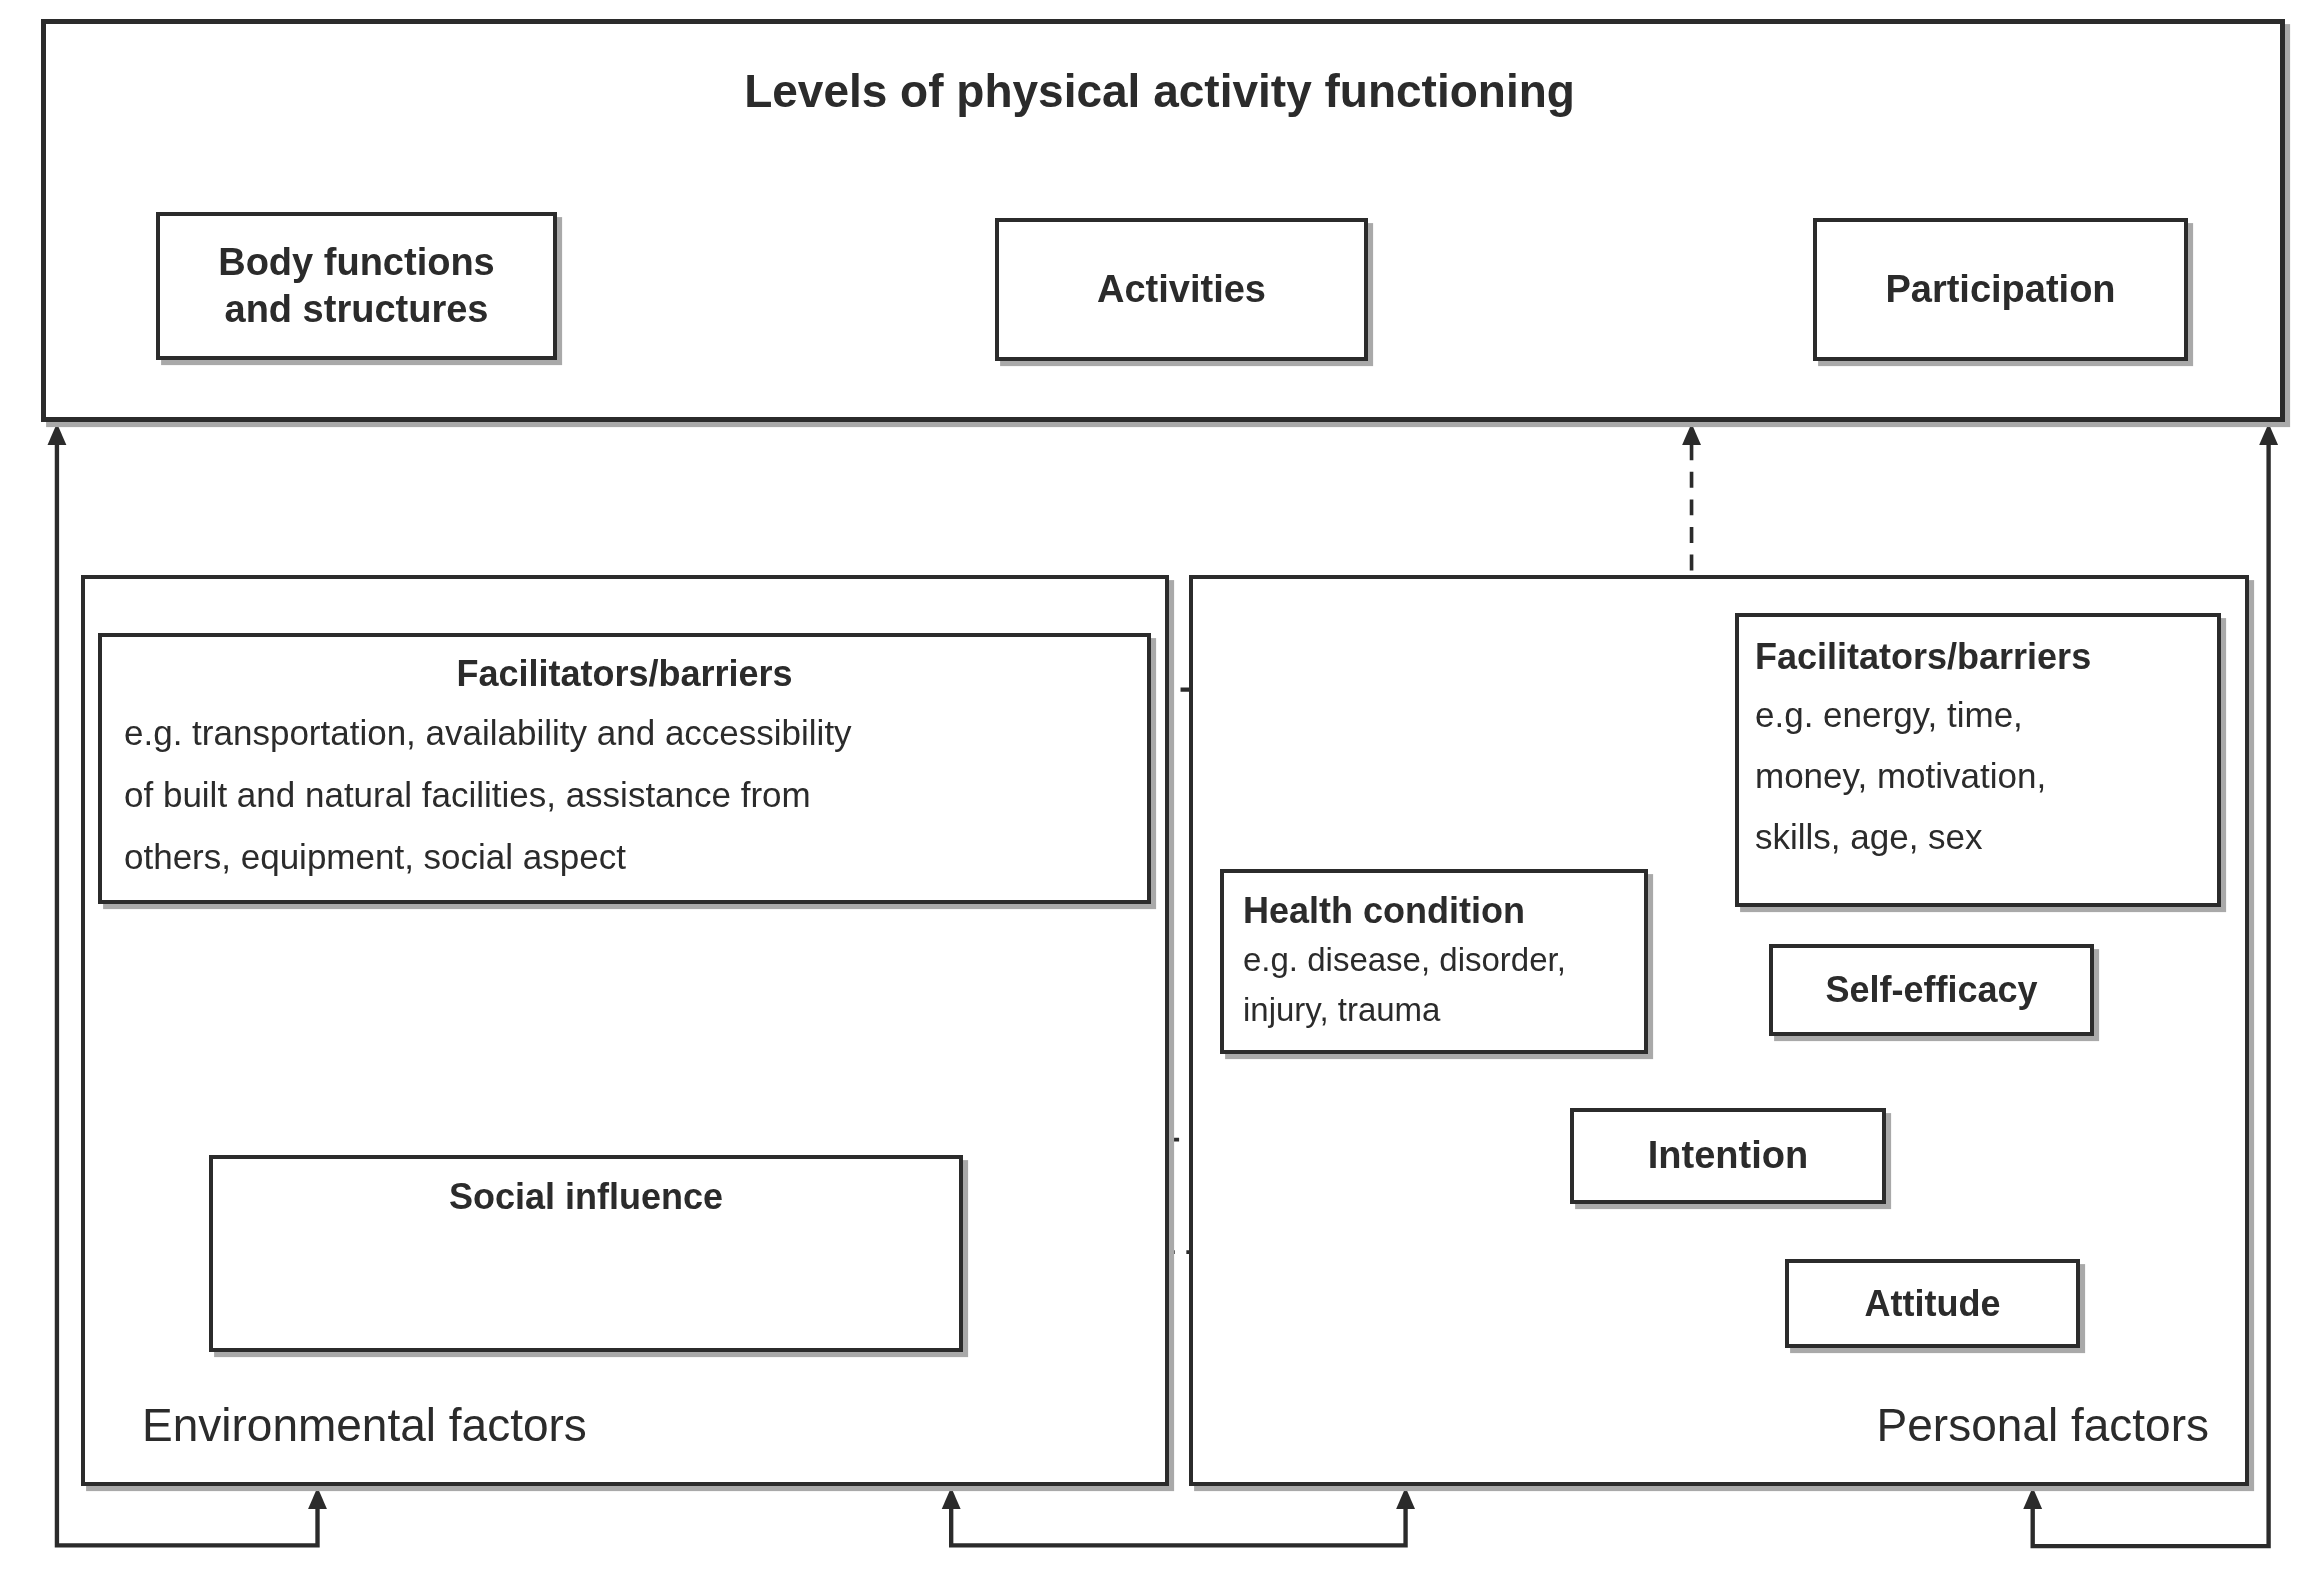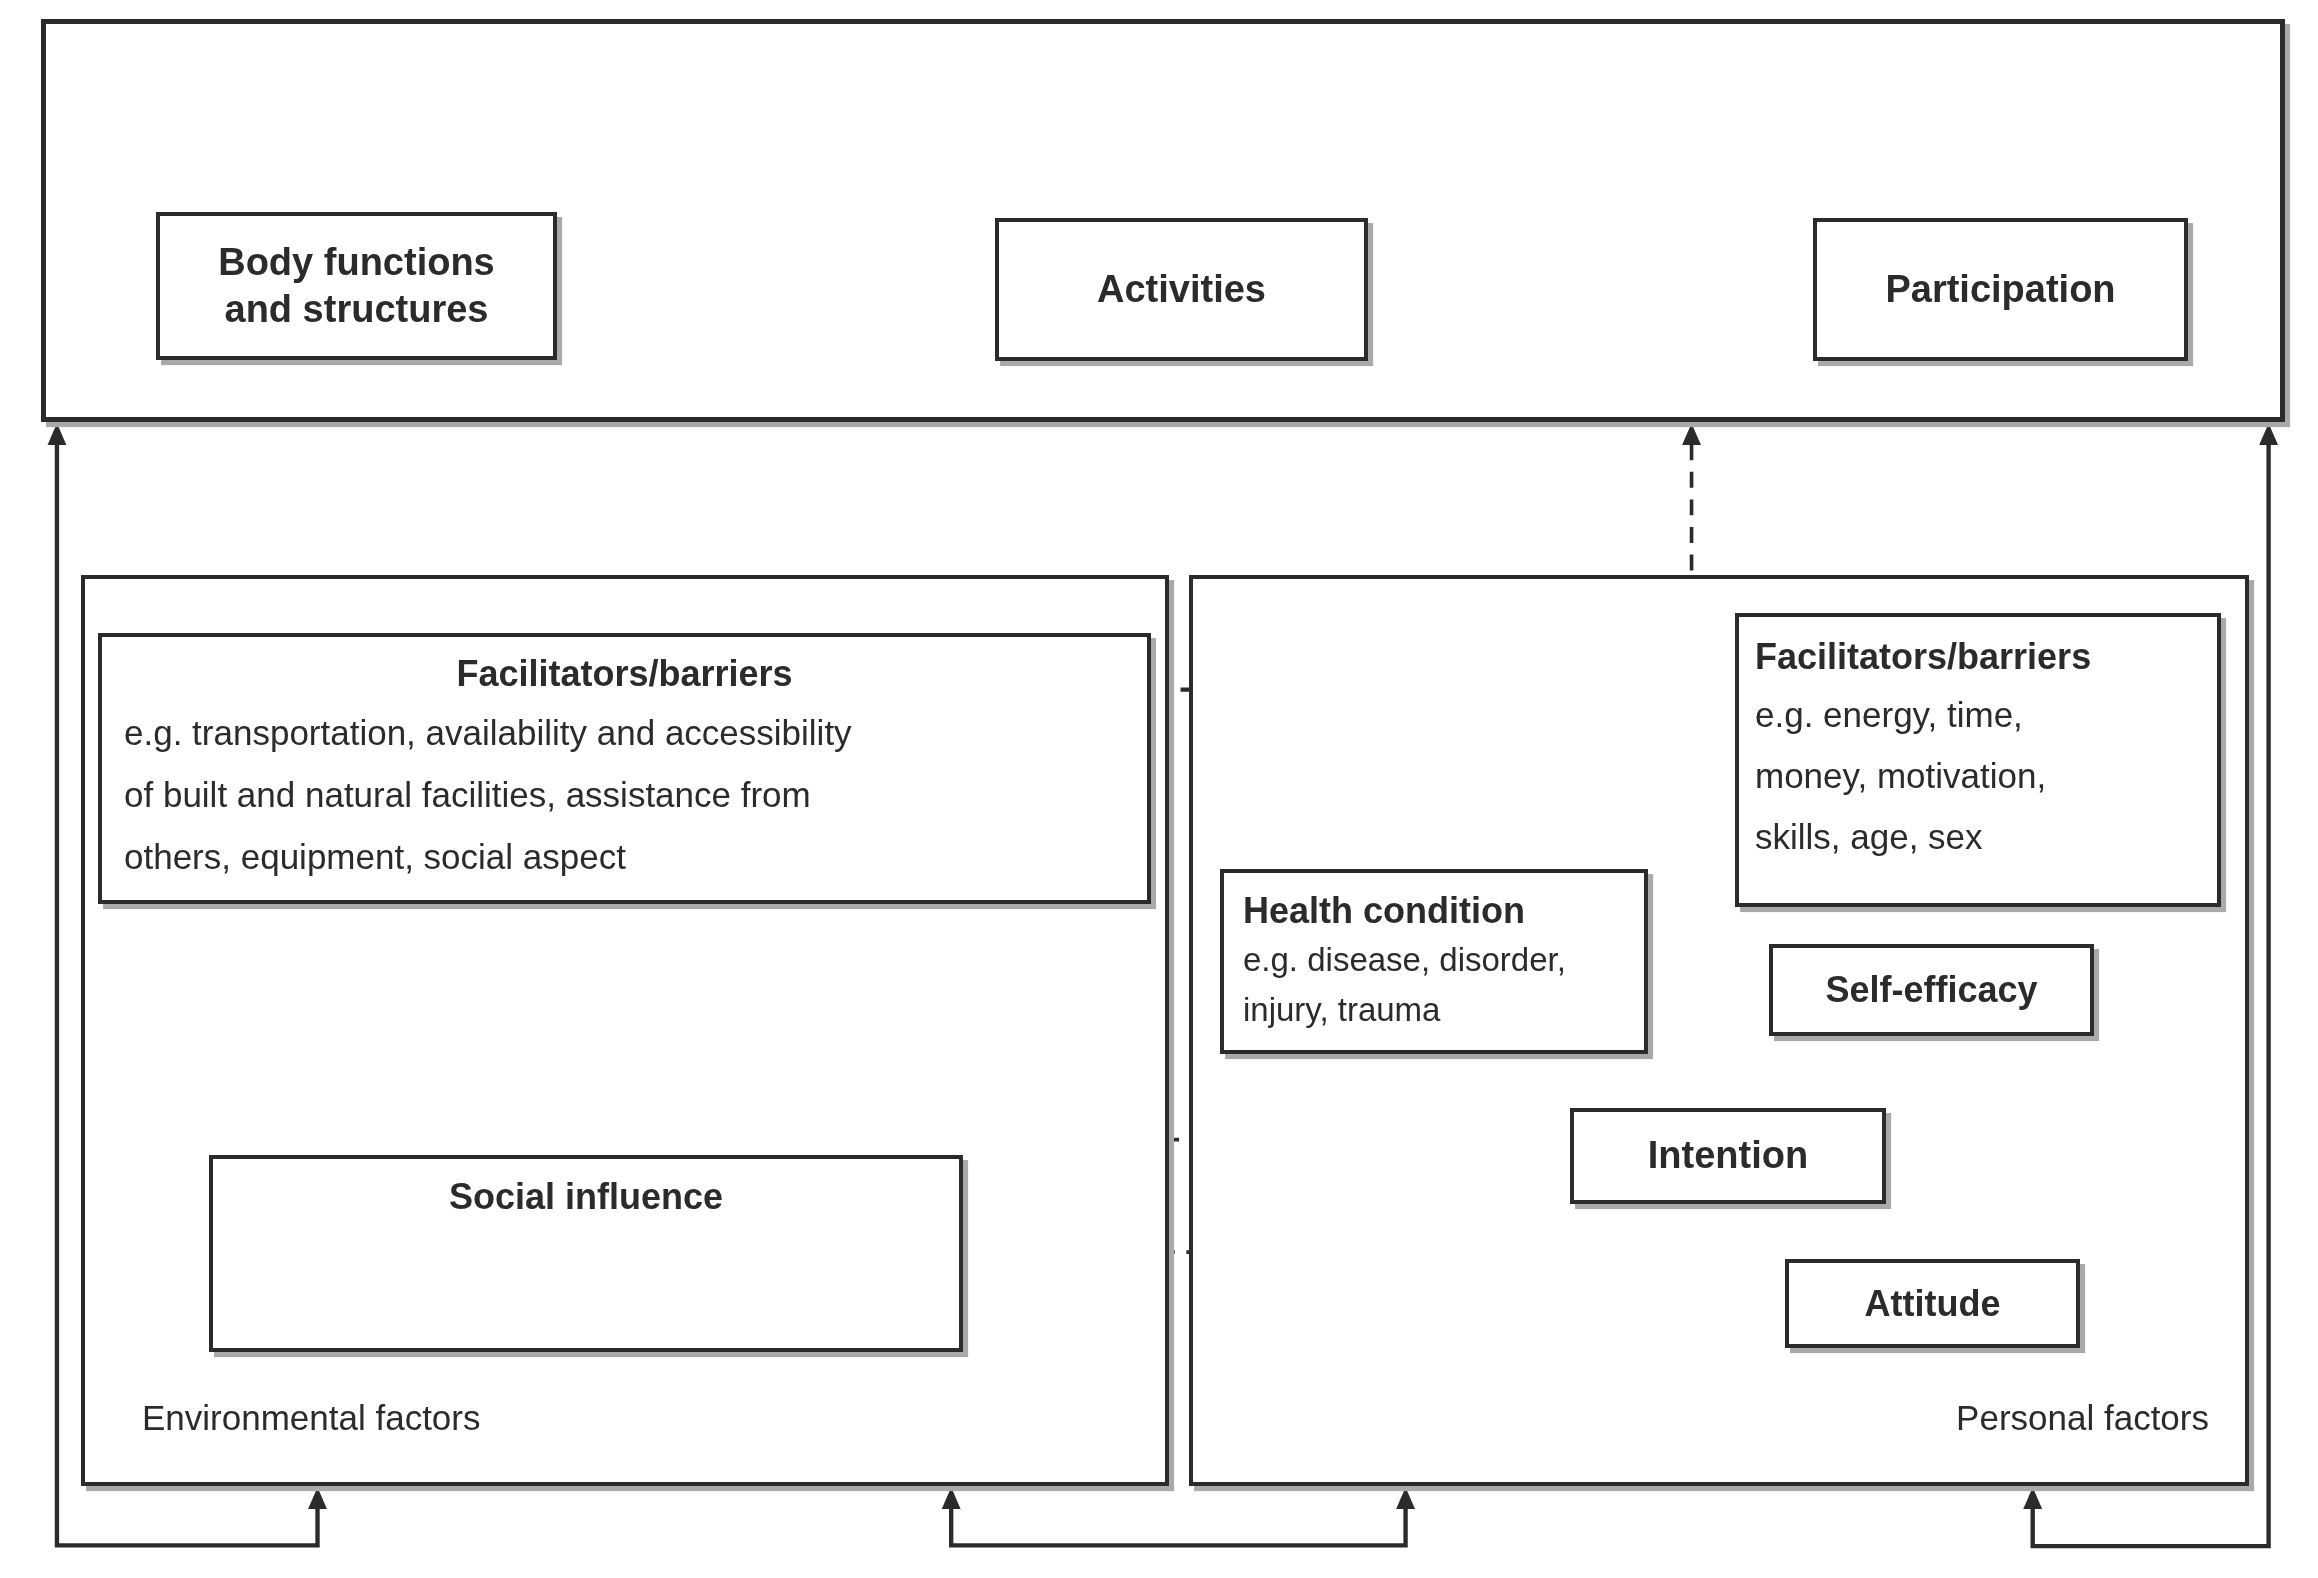--- a/index.html
+++ b/index.html
@@ -40,21 +40,21 @@
   .fs52{font-size:38px;line-height:1.25;}
   .fs50{font-size:36px;}
   .diagram-title{
     position:absolute;left:0;right:0;top:64px;
     text-align:center;font-size:46px;font-weight:bold;
     z-index:2;
   }
   .boxtitle{font-weight:bold;font-size:36px;}
   .bodytext{font-size:35px;font-weight:normal;}
   .caption{
-    position:absolute;font-size:35px;font-weight:normal;z-index:2;
+    position:absolute;font-size:46px;font-weight:normal;z-index:2;
   }
   .pad-lines{white-space:nowrap;}
 </style>
 </head>
 <body>
 
 <div class="canvas">
 
   <svg class="lines" viewBox="0 0 3194 2174">
 
@@ -142,20 +142,21 @@
     </g>
 
     <g>
       <line x1="2517" y1="1430" x2="2517" y2="1496" stroke="var(--ink)" stroke-width="5" stroke-dasharray="18 13"></line>
       <path d="M2517 1525 L2504 1495 L2530 1495 Z" fill="var(--ink)"></path>
     </g>
   </svg>
 
   <div class="panel" style="left:41px;top:19px;width:2244px;height:403px;border-width:5.8px;"></div>
 
+  <div class="diagram-title">Levels of physical activity functioning</div>
 
   <div class="box center-label fs52" style="left:156px;top:212px;width:401px;height:148px;">
     <div>
       <div>Body functions</div>
       <div>and structures</div>
     </div>
   </div>
 
   <div class="box center-label fs52" style="left:995px;top:218px;width:373px;height:143px;">
     <span>Activities</span>

